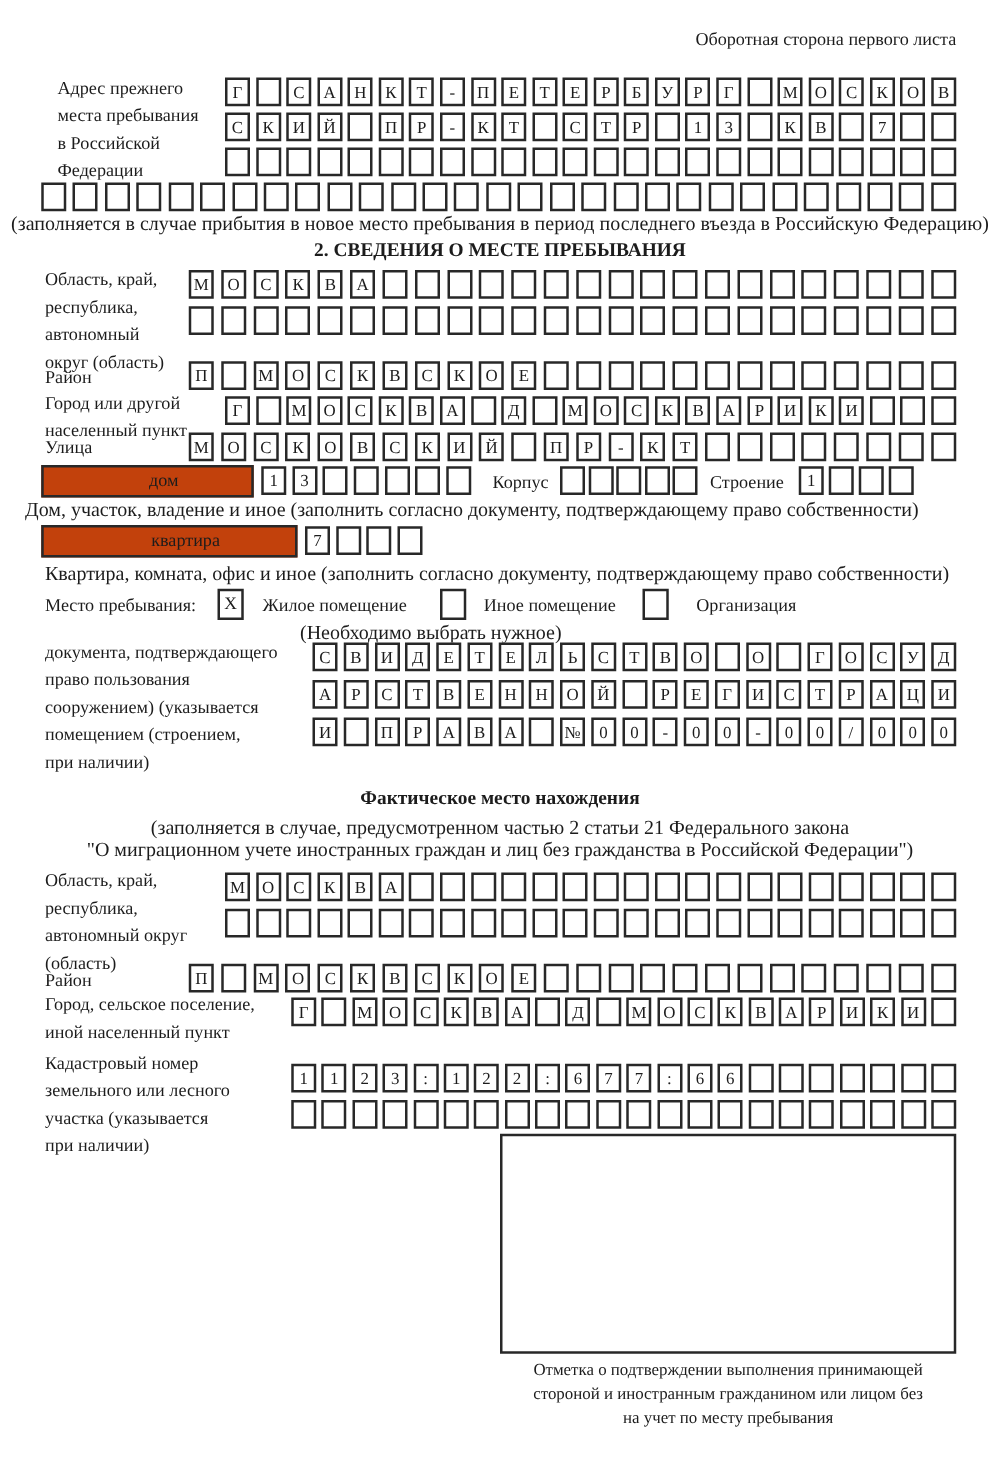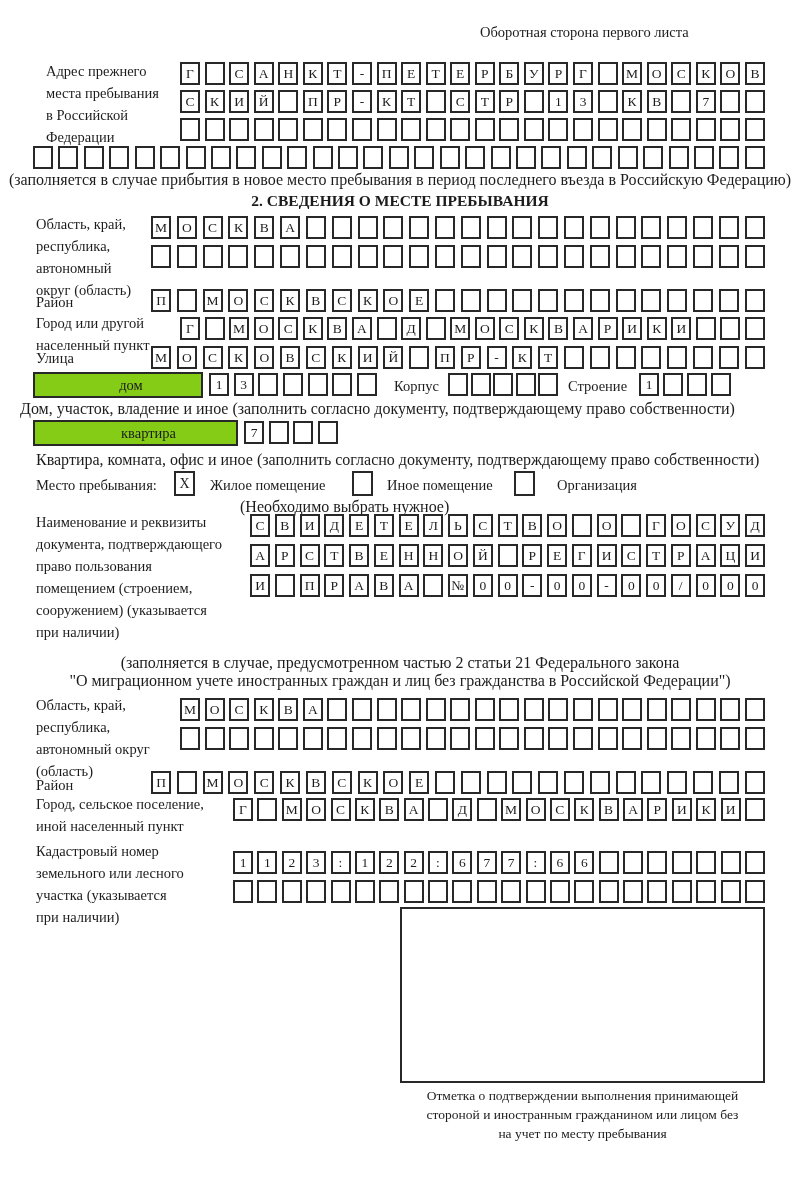--- a/index.html
+++ b/index.html
@@ -1,32 +1,32 @@
 <!DOCTYPE html>
 <html><head>
 <meta charset="utf-8">
 <style>
   html,body { margin:0; padding:0; background:#ffffff; }
   .page {
     position:relative; width:800px; height:1180px; background:#ffffff;
     font-family:"Liberation Serif", serif; color:#1c1c1c; overflow:hidden;
   }
-  .hdr { position:absolute; left:480px; top:24px; width:285px; text-align:left; font-size:14.5px; }
+  .hdr { position:absolute; left:480px; top:24px; width:285px; text-align:right; font-size:14.5px; }
   .lbl { position:absolute; font-size:14.5px; line-height:22px; white-space:nowrap; }
   .note { position:absolute; font-size:16px; line-height:18px; }
   .center { left:0; width:800px; text-align:center; }
   .title { position:absolute; font-weight:bold; font-size:15.5px; }
   .cells { position:absolute; display:flex; justify-content:space-between; }
   .cell {
     flex:none; width:20px; height:23px; border:2px solid #282828; box-sizing:border-box;
     display:flex; align-items:center; justify-content:center; font-size:13.5px; background:#fff;
   }
   .fieldbox {
     position:absolute; border:2px solid #282828; box-sizing:border-box; height:26px;
-    display:flex; align-items:center; justify-content:center; font-size:14.5px; background:#84cc16;padding-left:26px;
+    display:flex; align-items:center; justify-content:center; font-size:14.5px; background:#c2410c;padding-left:26px;
   }
   .checkbox {
     position:absolute; width:21px; height:25px; border:2px solid #282828; box-sizing:border-box;
     display:flex; align-items:center; justify-content:center; font-size:14px; background:#fff;
   }
   .bigbox { position:absolute; border:2.5px solid #282828; box-sizing:border-box; background:#fff; }
   .caption { position:absolute; text-align:center; font-size:13.5px; line-height:19px; }
 </style>
 </head>
 <body>
@@ -339,25 +339,24 @@
   <div class="lbl" style="left:36px; top:474px;">Место пребывания:</div>
   <div class="checkbox" style="left:174px; top:471px;">X</div>
   <div class="lbl" style="left:210px; top:474px;">Жилое помещение</div>
   <div class="checkbox" style="left:352px; top:471px;"></div>
   <div class="lbl" style="left:387px; top:474px;">Иное помещение</div>
   <div class="checkbox" style="left:514px; top:471px;"></div>
   <div class="lbl" style="left:557px; top:474px;">Организация</div>
   <div class="note" style="left:240px; top:498px;">(Необходимо выбрать нужное)</div>
 
   <div class="lbl" style="left:36px; top:511px;">
-      <div>Наименование и реквизиты</div>
       <div>документа, подтверждающего</div>
       <div>право пользования</div>
+      <div>сооружением) (указывается</div>
       <div>помещением (строением,</div>
-      <div>сооружением) (указывается</div>
       <div>при наличии)</div>
     </div>
   <div class="cells" style="left:250px; top:514px; width:515px;">
       <div class="cell">С</div>
       <div class="cell">В</div>
       <div class="cell">И</div>
       <div class="cell">Д</div>
       <div class="cell">Е</div>
       <div class="cell">Т</div>
       <div class="cell">Е</div>
@@ -416,20 +415,21 @@
       <div class="cell">0</div>
       <div class="cell">-</div>
       <div class="cell">0</div>
       <div class="cell">0</div>
       <div class="cell">/</div>
       <div class="cell">0</div>
       <div class="cell">0</div>
       <div class="cell">0</div>
     </div>
 
+  <div class="title center" style="top:630px;">Фактическое место нахождения</div>
   <div class="note center" style="top:654px;">
       <div>(заполняется в случае, предусмотренном частью 2 статьи 21 Федерального закона</div>
       <div>"О миграционном учете иностранных граждан и лиц без гражданства в Российской Федерации")</div>
     </div>
 
   <div class="lbl" style="left:36px; top:694px;">
       <div>Область, край,</div>
       <div>республика,</div>
       <div>автономный округ</div>
       <div>(область)</div>

